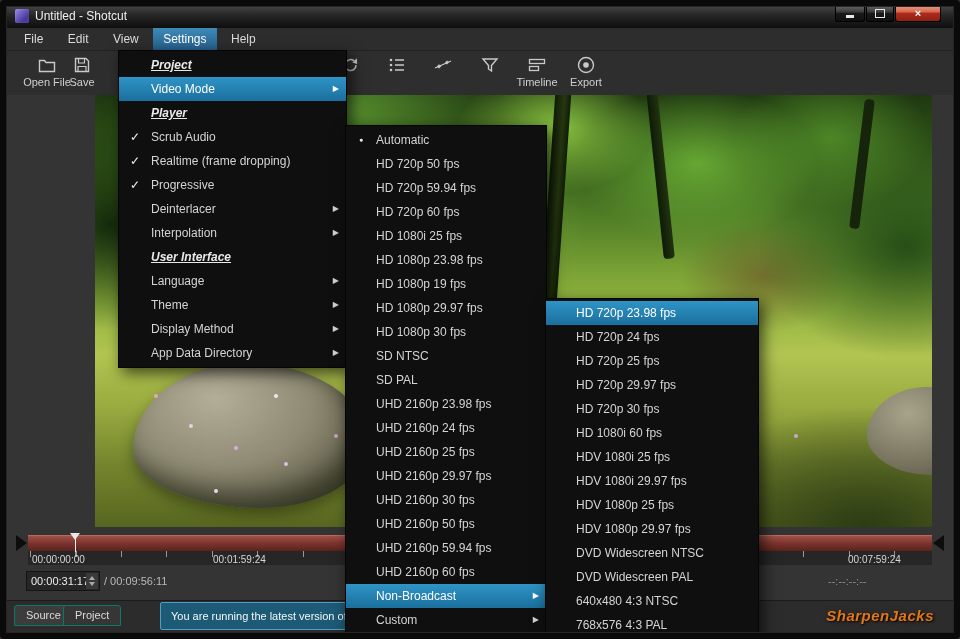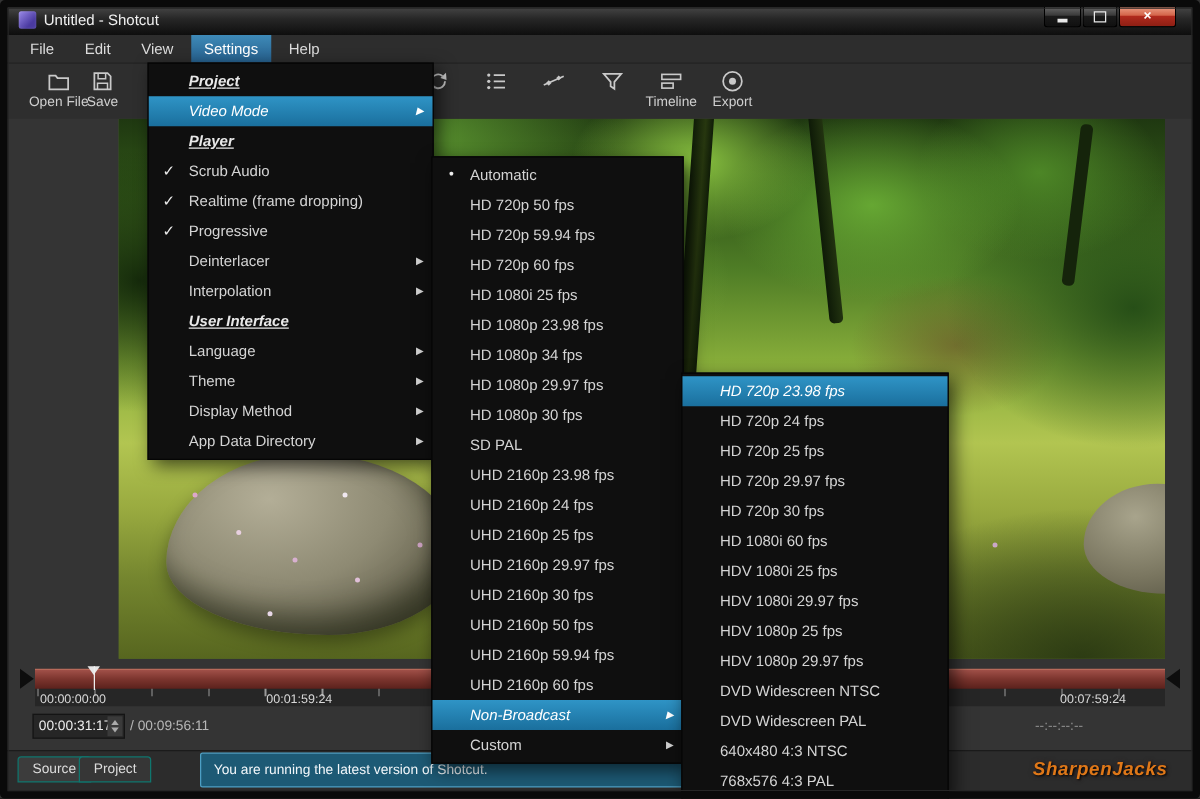--- a/index.html
+++ b/index.html
@@ -107,21 +107,21 @@
   
   .menu{position:absolute;background:#0f0f0f;border:1px solid #050505;padding:2px 0;
       box-shadow:4px 5px 14px rgba(0,0,0,.65);}
   #settings-menu{left:118px;top:50px;width:227px;z-index:40;}
   #video-mode-menu{left:345px;top:78px;width:200px;z-index:41;margin-top:47px;}
   #nonbroadcast-menu{left:545px;top:298px;width:212px;z-index:42;}
   .mi{position:relative;height:24px;line-height:24px;padding:0 18px 0 32px;font-size:12px;
       color:#d4d4d4;white-space:nowrap;}
   #video-mode-menu .mi,#nonbroadcast-menu .mi{padding-left:30px;}
   .mi.header{font-weight:bold;font-style:italic;text-decoration:underline;color:#e9e9e9;}
-  .mi.selected{background:linear-gradient(180deg,#2f94c6,#1a6f9d);color:#fff;font-style:italic;}
+  .mi.selected{background:linear-gradient(180deg,#2f94c6,#1a6f9d);color:#fff;}
   .chk{position:absolute;left:11px;top:0;font-size:12px;color:#eee;}
   .radio{position:absolute;left:13px;top:0;font-size:7px;line-height:24px;color:#eee;}
   .arrow{position:absolute;right:7px;top:0;font-size:8px;line-height:24px;color:#cfcfcf;}
   .mi.selected .arrow{color:#fff;}
 </style>
 </head>
 <body>
 
 <div class="screen">
 
@@ -369,37 +369,42 @@
 
 
         <div class="mi">
           
           <span class="lbl">HD 1080p 23.98 fps</span>
           
         </div>
 
         <div class="mi">
           
-          <span class="lbl">HD 1080p 34 fps</span>
+          <span class="lbl">HD 1080p 19 fps</span>
           
         </div>
 
 
         <div class="mi">
           
           <span class="lbl">HD 1080p 29.97 fps</span>
           
         </div>
 
         <div class="mi">
           
           <span class="lbl">HD 1080p 30 fps</span>
           
         </div>
 
+        <div class="mi">
+          
+          <span class="lbl">SD NTSC</span>
+          
+        </div>
 
         <div class="mi">
           
           <span class="lbl">SD PAL</span>
           
         </div>
 
         <div class="mi">
           
           <span class="lbl">UHD 2160p 23.98 fps</span>

